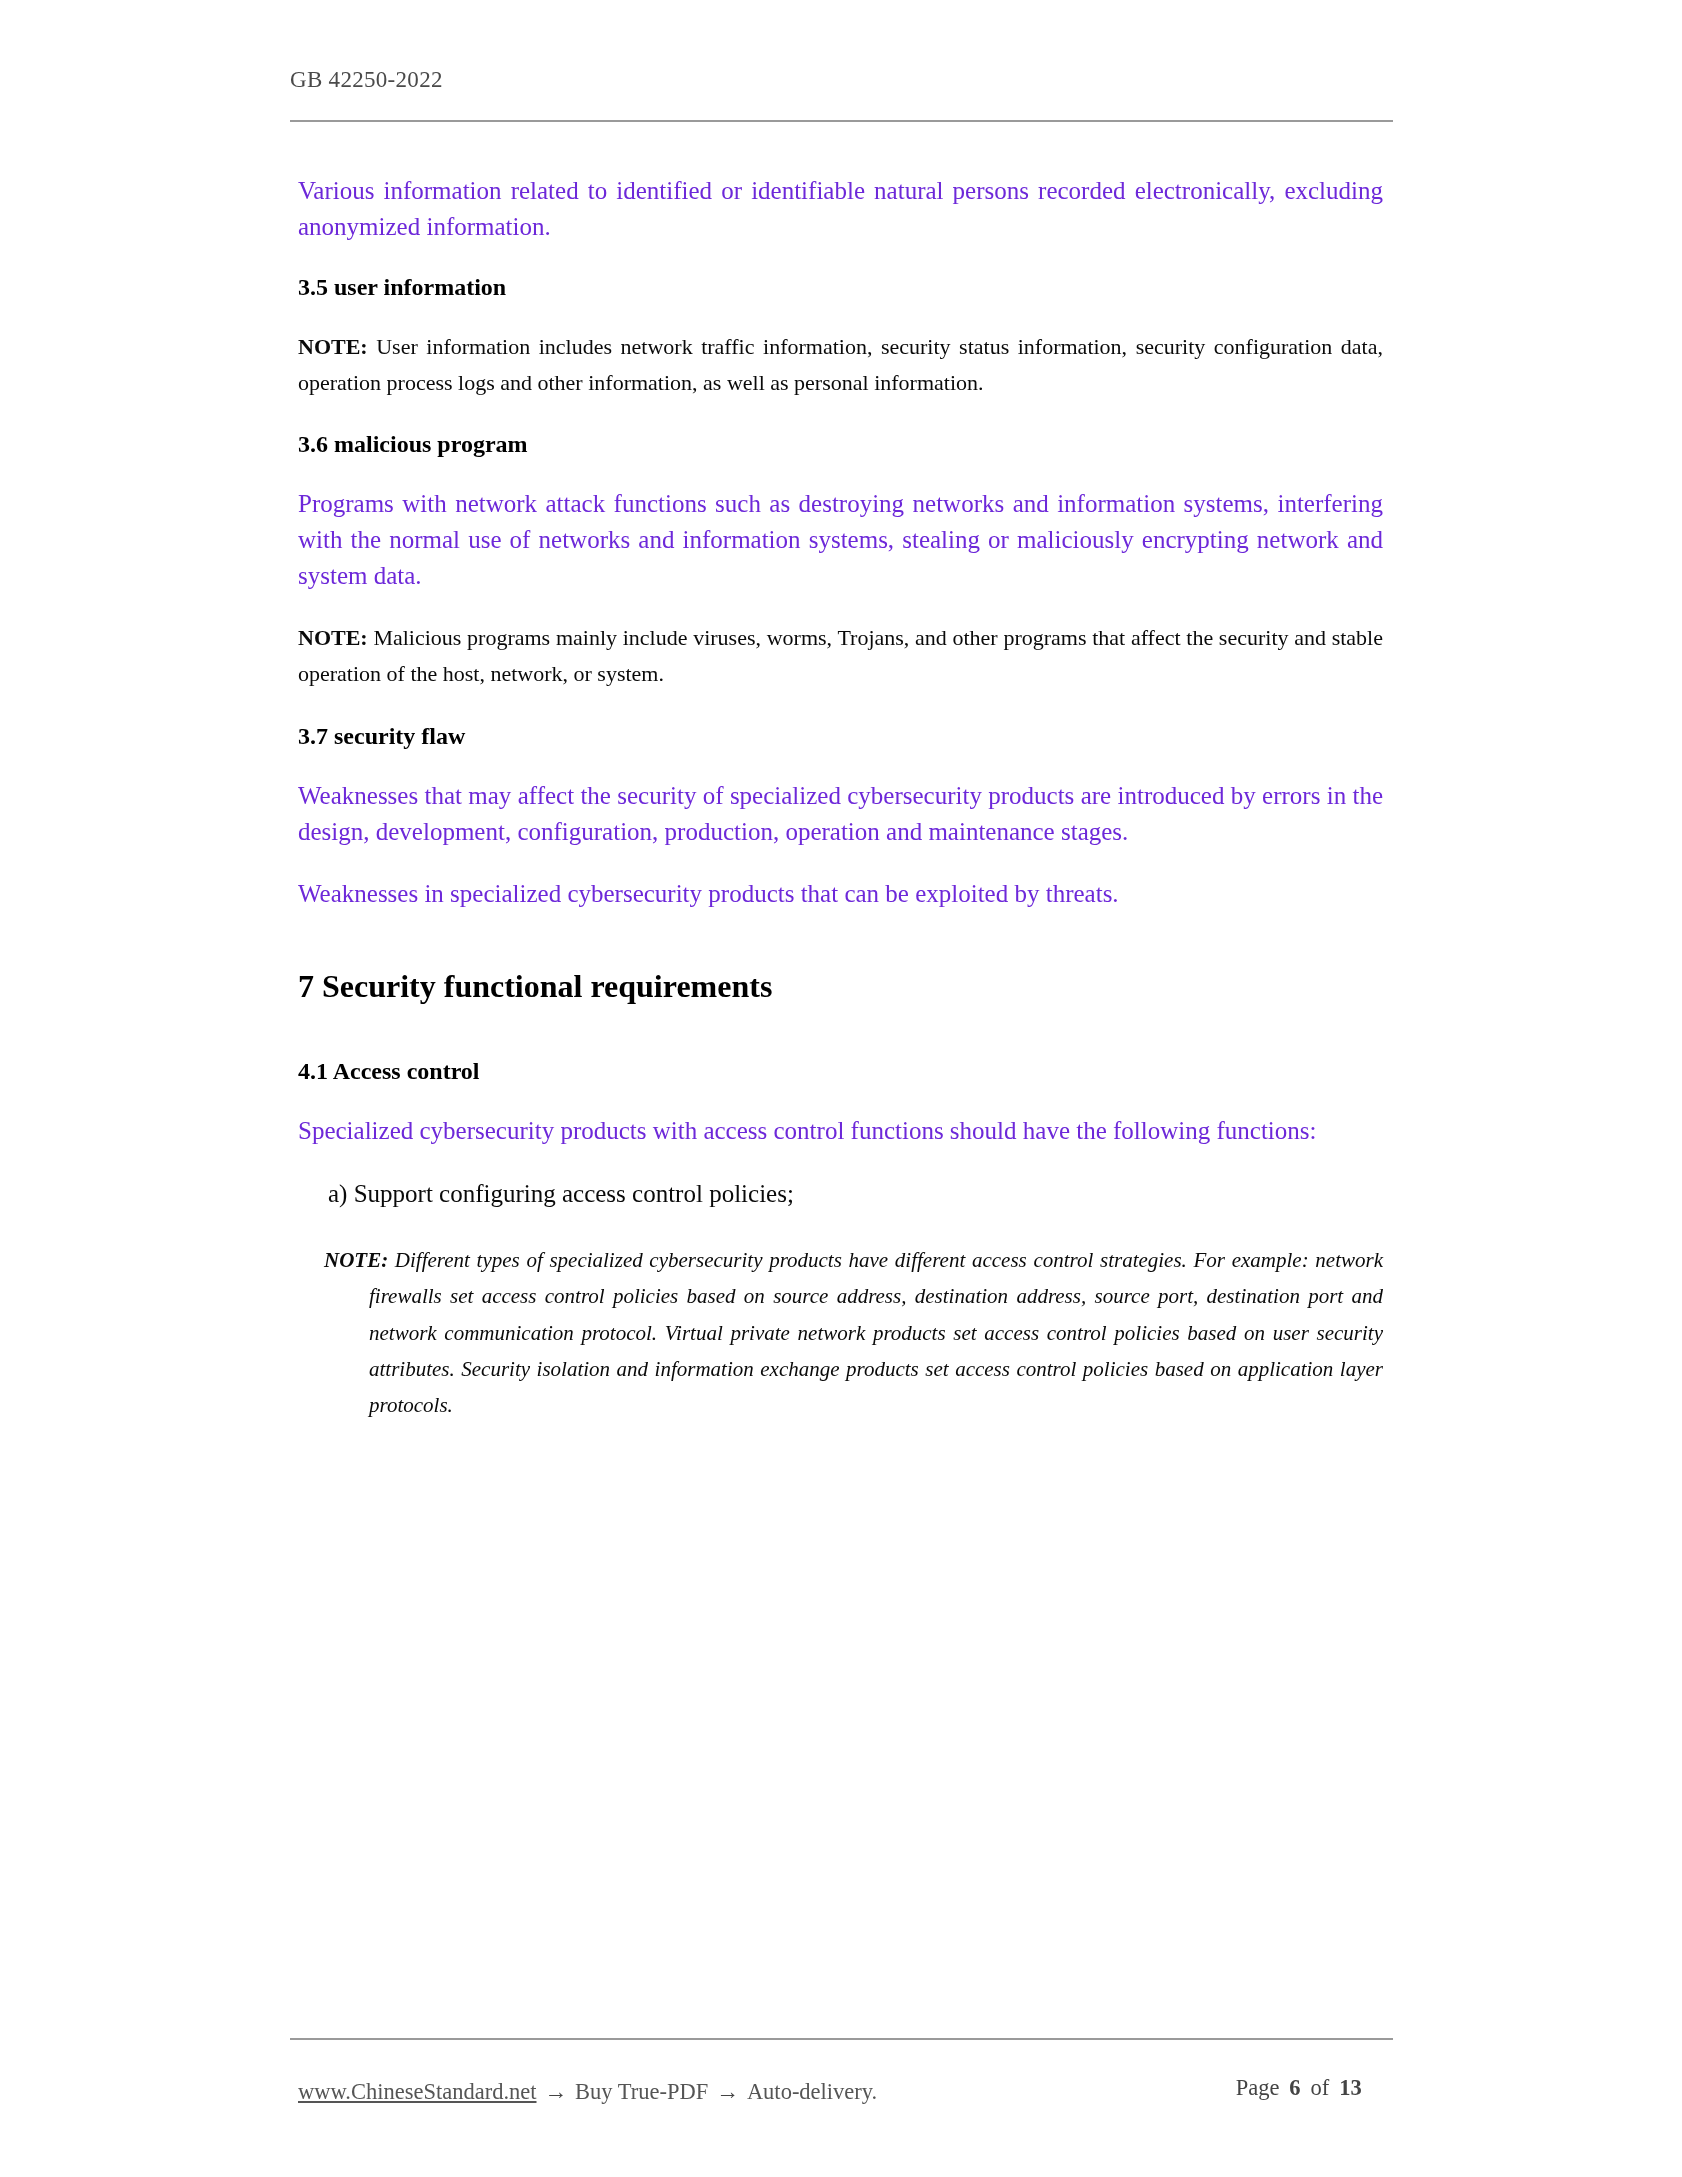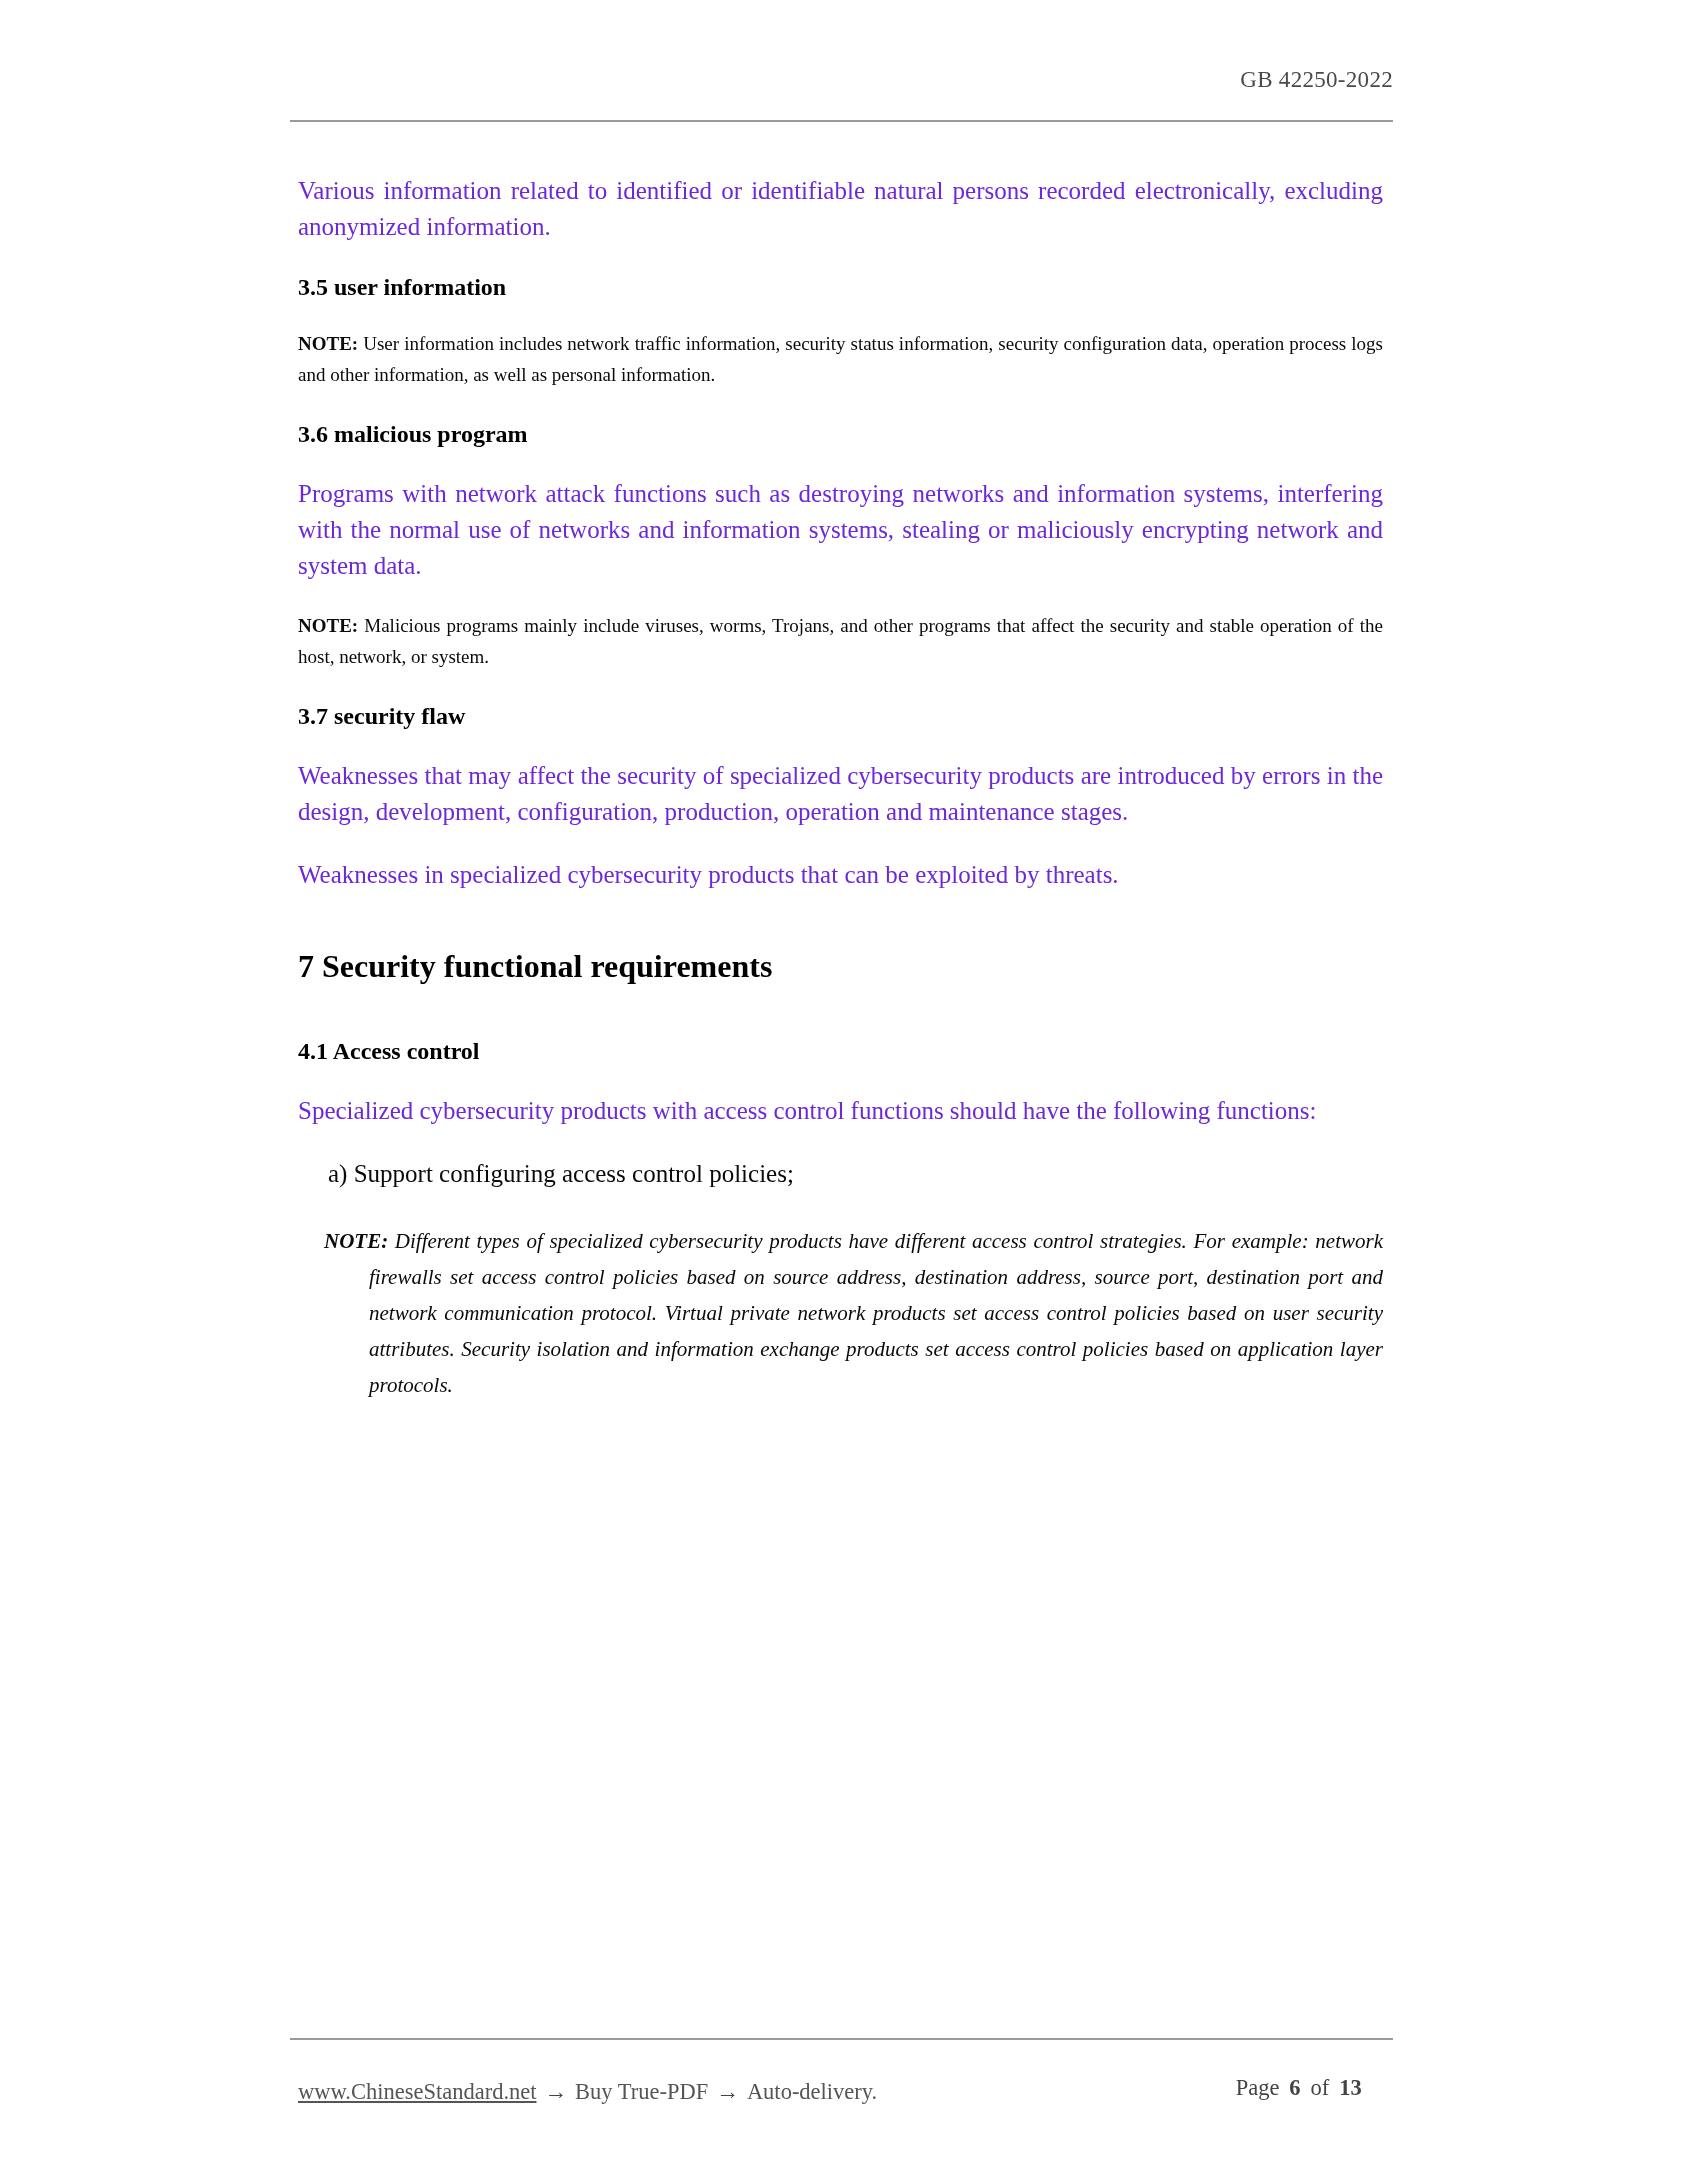--- a/index.html
+++ b/index.html
@@ -19,21 +19,21 @@
     box-sizing: border-box;
     overflow: hidden;
   }
 
   
   .page-header {
     position: absolute;
     top: 67px;
     left: 290px;
     width: 1103px;
-    text-align: right;
+    text-align: left;
   }
   .page-header-title {
     font-size: 23px;
     color: #4a4a4a;
     letter-spacing: 0.3px;
     display: inline-block;
   }
   .header-rule {
     position: absolute;
     top: 120px;
@@ -74,21 +74,21 @@
   h2.major-heading {
     font-size: 32px;
     font-weight: bold;
     line-height: 1.3;
     margin: 54px 0 48px 0;
     color: #000000;
   }
 
   
   p.note {
-    font-size: 19px;
+    font-size: 22px;
     line-height: 1.63;
     text-align: justify;
     text-justify: inter-word;
     margin: 0 0 28.5px 0;
     color: #0a0a0a;
   }
   p.note .note-label {
     font-weight: bold;
   }
 

